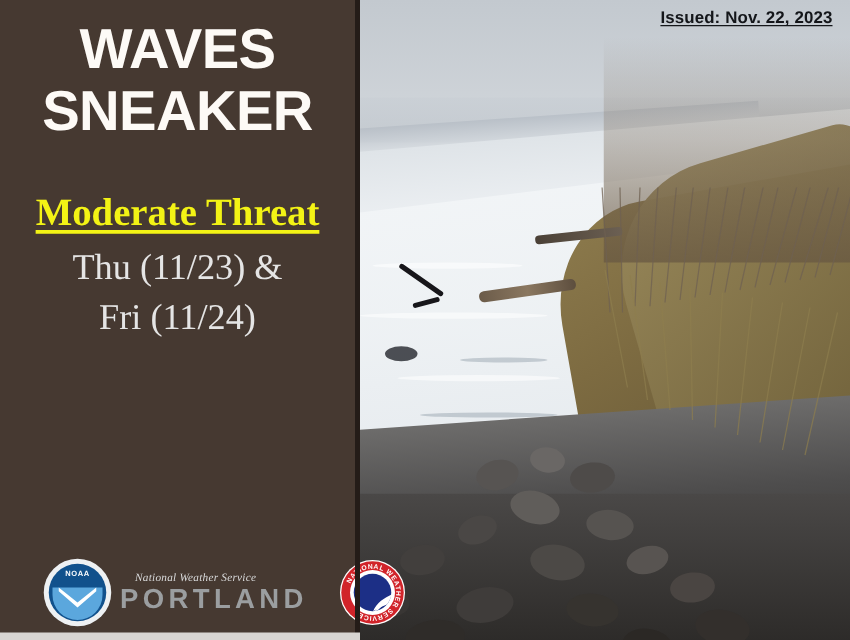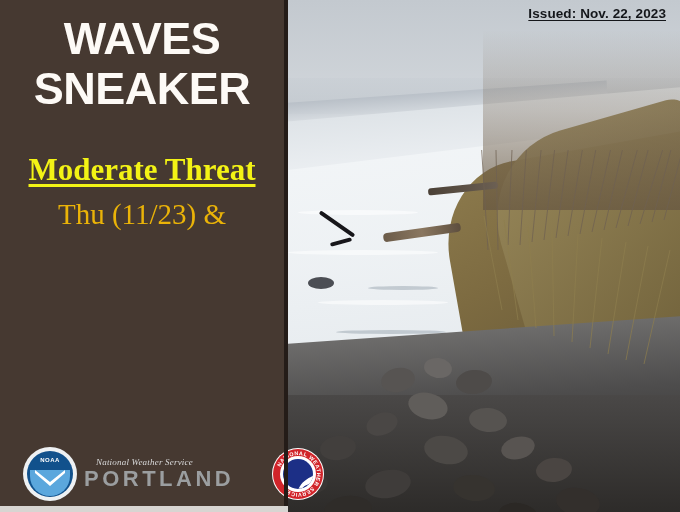--- a/index.html
+++ b/index.html
@@ -55,30 +55,30 @@
     display:block;
   }
   #moderate-threat-label{color:#f3f315;}
   #high-threat-label{color:#ee2211;}
 
   .threat-dates{
     display:block;
     font-family:"Liberation Serif", serif;
     font-size:29px;
     line-height:40px;
-    color:#eab308;
+    color:#e5e5e5;
     margin-top:6px;
   }
 
   
   #logo-bar{
     position:absolute;left:0;top:443px;
     width:324px;height:62px;
     display:flex;align-items:center;
-    padding-left:23px;
+    padding-left:35px;
     box-sizing:border-box;
     justify-content:center;
   }
   #noaa-logo{
     width:54px;height:54px;border-radius:50%;
     background:#eef1f3;
     display:flex;align-items:center;justify-content:center;
     flex:0 0 auto;
   }
   #noaa-logo .ring{
@@ -352,20 +352,21 @@
   <div id="left-panel">
 
     <div id="title-block">
       <span id="title-line2">WAVES</span>
       <span id="title-line1">SNEAKER</span>
     </div>
 
     <div class="threat-group" id="moderate-group">
       <span class="threat-head" id="moderate-threat-label">Moderate Threat</span>
       <span class="threat-dates">Thu (11/23) &amp;</span>
+      <span class="threat-dates" style="margin-top:0">Fri (11/24)</span>
     </div>
 
 
     <div id="logo-bar">
 
       <div id="noaa-logo">
         <span class="ring">
           <span id="noaa-text">NOAA</span>
           <svg class="bird" viewBox="0 0 32 20">
             <path d="M1 2 L16 14 L31 2 L31 5 L16 18 L1 5 Z" fill="#ffffff"></path>

